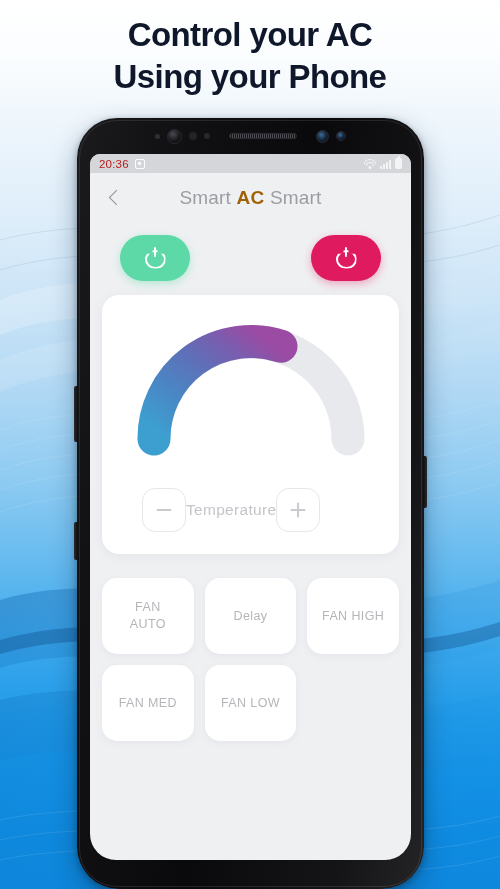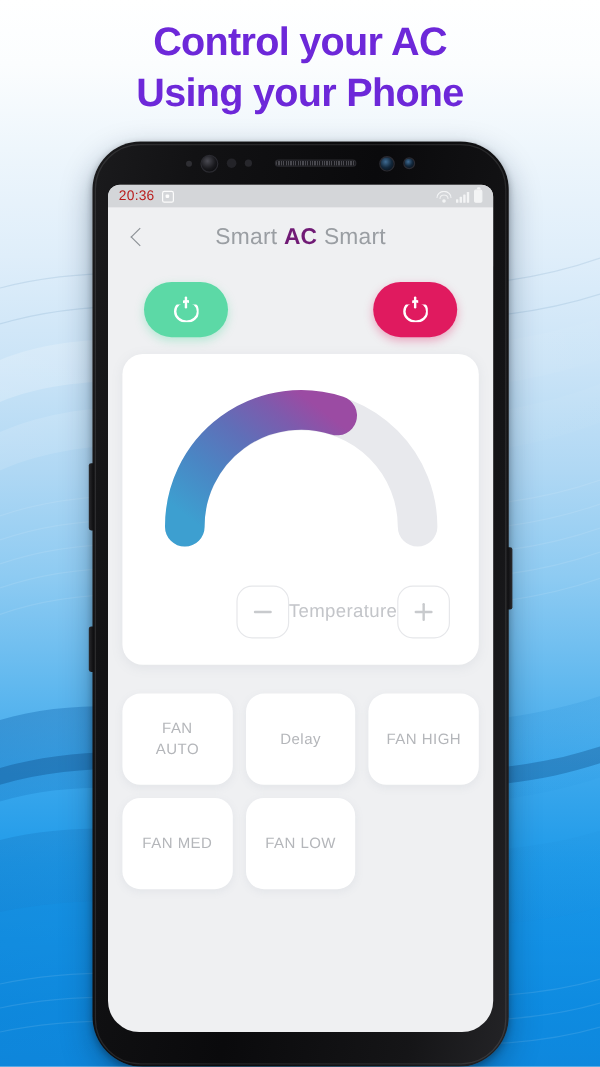--- a/index.html
+++ b/index.html
@@ -22,21 +22,21 @@
   }
   #bg-waves { position:absolute; inset:0; }
 
   
   .headline {
     position:absolute; top:0; left:0; width:500px;
     z-index:5; text-align:center; padding-top:14px;
   }
   .headline-line {
     font-size:33px; font-weight:bold; line-height:1.28;
-    color:#6d28d9; letter-spacing:-0.6px;
+    color:#0f172a; letter-spacing:-0.6px;
     text-shadow:0 1px 1px rgba(255,255,255,0.55);
   }
 
   
   #phone {
     position:absolute; left:77px; top:118px;
     width:347px; height:771px; z-index:4;
   }
   #phone-body {
     position:absolute; inset:0;
@@ -161,21 +161,21 @@
     content:""; position:absolute; left:7px; top:5px;
     width:10px; height:10px;
     border-left:1.8px solid #8c9096; border-bottom:1.8px solid #8c9096;
     transform:rotate(45deg);
   }
   .app-title {
     position:absolute; left:0; right:0; text-align:center;
     font-size:19px; color:#9a9ea3; letter-spacing:0.2px;
     pointer-events:none;
   }
-  .app-title .accent { color:#701a75; font-weight:bold; }
+  .app-title .accent { color:#a16207; font-weight:bold; }
 
   
   #power-row {
     display:flex; justify-content:space-between;
     padding:13px 30px 0 30px;
   }
   .pwr-btn {
     width:70px; height:46px; border-radius:23px;
     display:flex; align-items:center; justify-content:center;
     cursor:pointer; border:none;
@@ -209,23 +209,22 @@
     text-align:center;
   }
   .temp-val {
     font-size:24px; color:#6d6f73; letter-spacing:0.5px;
   }
   .temp-unit {
     font-size:10px; color:#b7b9bd; vertical-align:super;
     margin-left:3px;
   }
   #temp-controls {
-    display:flex; align-items:center; justify-content:flex-end;
+    display:flex; align-items:center; justify-content:flex-start;
     padding:6px 24px 22px 40px;
-    margin-left:28px;
   }
   .step-btn {
     width:44px; height:44px; border-radius:13px;
     border:1.4px solid #e6e7ea; background:#ffffff;
     position:relative; cursor:pointer; flex-shrink:0;
   }
   .step-btn::before {
     content:""; position:absolute; left:50%; top:50%;
     transform:translate(-50%,-50%);
     width:15px; height:1.9px; background:#c8cacd; border-radius:1px;

